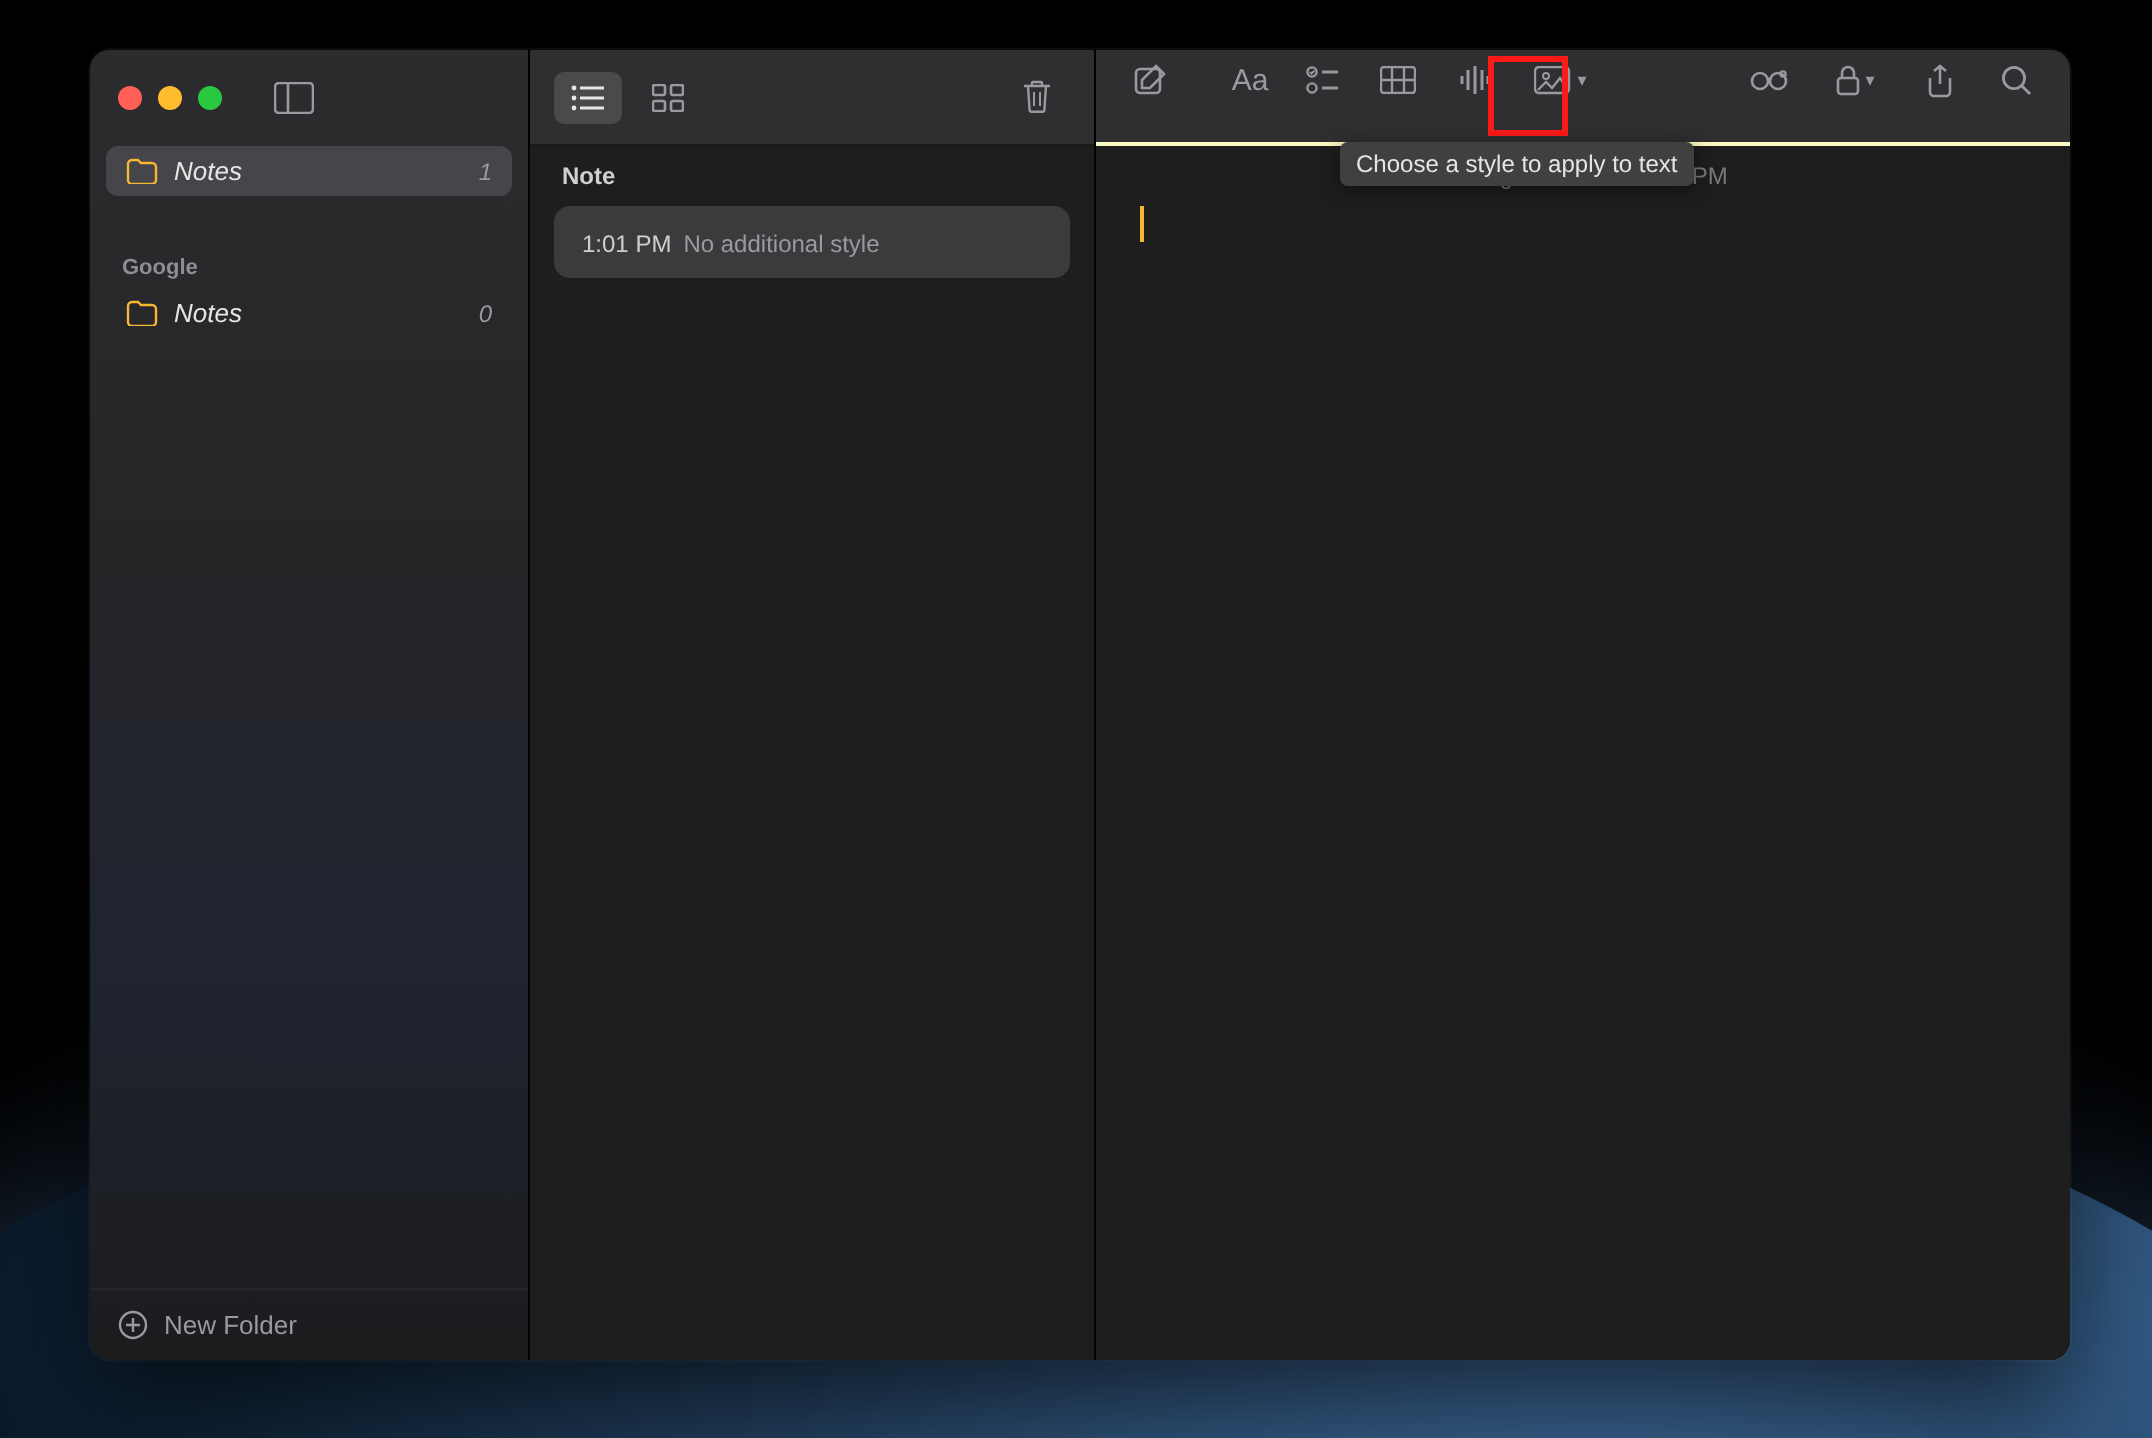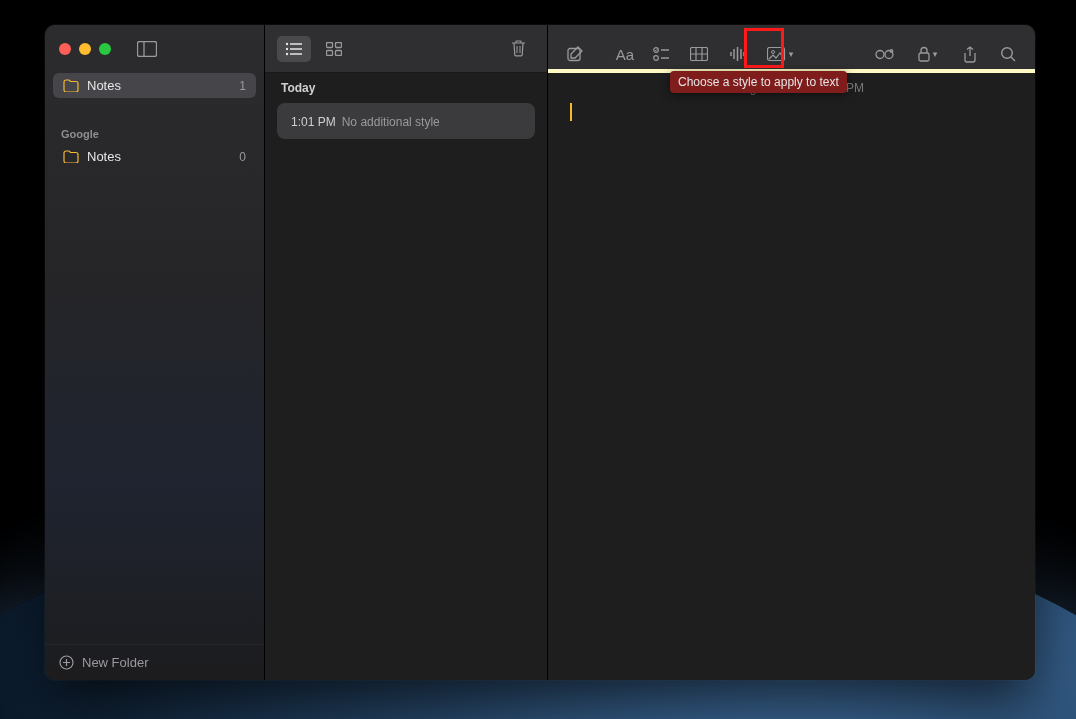--- a/index.html
+++ b/index.html
@@ -57,20 +57,21 @@
     font-weight: 600;
   }
   .folder-row {
     margin: 0 8px;
     padding: 5px 10px;
     border-radius: 6px;
     display: flex; align-items: center;
     font-size: 13px;
     color: #e6e6e6;
     gap: 8px;
+    font-style: italic;
   }
   .folder-row.selected { background: #46464a; }
   .folder-icon { color: #f7b733; width: 16px; display:flex; }
   .folder-count { margin-left: auto; font-size: 12px; color: #9a9a9e; }
   .sidebar-footer {
     margin-top: auto;
     padding: 10px 14px;
     display: flex; align-items: flex-end; gap: 8px;
     font-size: 13px; color: #9a9a9e;
     border-top: 1px solid rgba(255,255,255,0.04);
@@ -114,43 +115,43 @@
   
   .editor-pane {
     flex: 1;
     background: #1e1e1e;
     display: flex; flex-direction: column;
     position: relative;
   }
   .toolbar-right {
     height: 48px;
     background: #2f2f31;
-    border-bottom: 4px solid #fef9c3;
-    display: flex; align-items: flex-end;
+    border-bottom: 2px solid #fef9c3;
+    display: flex; align-items: flex-start;
     padding: 0 10px; gap: 4px;
   }
   .toolbar-right .spacer { width: 10px; }
   .toolbar-right .push { margin-left: auto; }
   .tool {
     width: 34px; height: 30px;
     display: flex; align-items: center; justify-content: center;
     color: #9a9a9e;
     position: relative;
   }
   .tool.wide { width: 44px; }
   .tool .chev { font-size: 9px; margin-left: 2px; color: #9a9a9e; }
   .highlight-box {
     position: absolute;
     border: 3px solid #ff1a1a;
     width: 40px; height: 40px;
     pointer-events: none;
   }
   .tooltip {
     position: absolute;
-    background: #7f1d1d;
+    background: #404040;
     color: #e5e5e5;
     font-size: 12px;
     padding: 4px 8px;
     border-radius: 4px;
     box-shadow: 0 2px 10px rgba(0,0,0,0.5);
     white-space: nowrap;
     z-index: 10;
   }
   .editor-date {
     text-align: center;
@@ -243,21 +244,21 @@
         </svg>
       </div>
       <div class="tbtn right">
         <svg width="15" height="17" viewBox="0 0 15 17">
           <path d="M1 3h13M5 3V1.5A.5.5 0 0 1 5.5 1h4a.5.5 0 0 1 .5.5V3M3 3l.8 12a1 1 0 0 0 1 .9h5.4a1 1 0 0 0 1-.9L12 3" fill="none" stroke="currentColor" stroke-width="1.2"></path>
           <line x1="6" y1="6" x2="6" y2="13" stroke="currentColor" stroke-width="1"></line>
           <line x1="9" y1="6" x2="9" y2="13" stroke="currentColor" stroke-width="1"></line>
         </svg>
       </div>
     </div>
-    <div class="date-header">Today</div>
+    <div class="date-header">Note</div>
     <div class="note-card">
       <div class="note-sub">
         <span class="time">1:01 PM</span><span>No additional style</span>
       </div>
     </div>
   </div>
 
   <div class="editor-pane">
     <div class="toolbar-right">
       <div class="tool">

